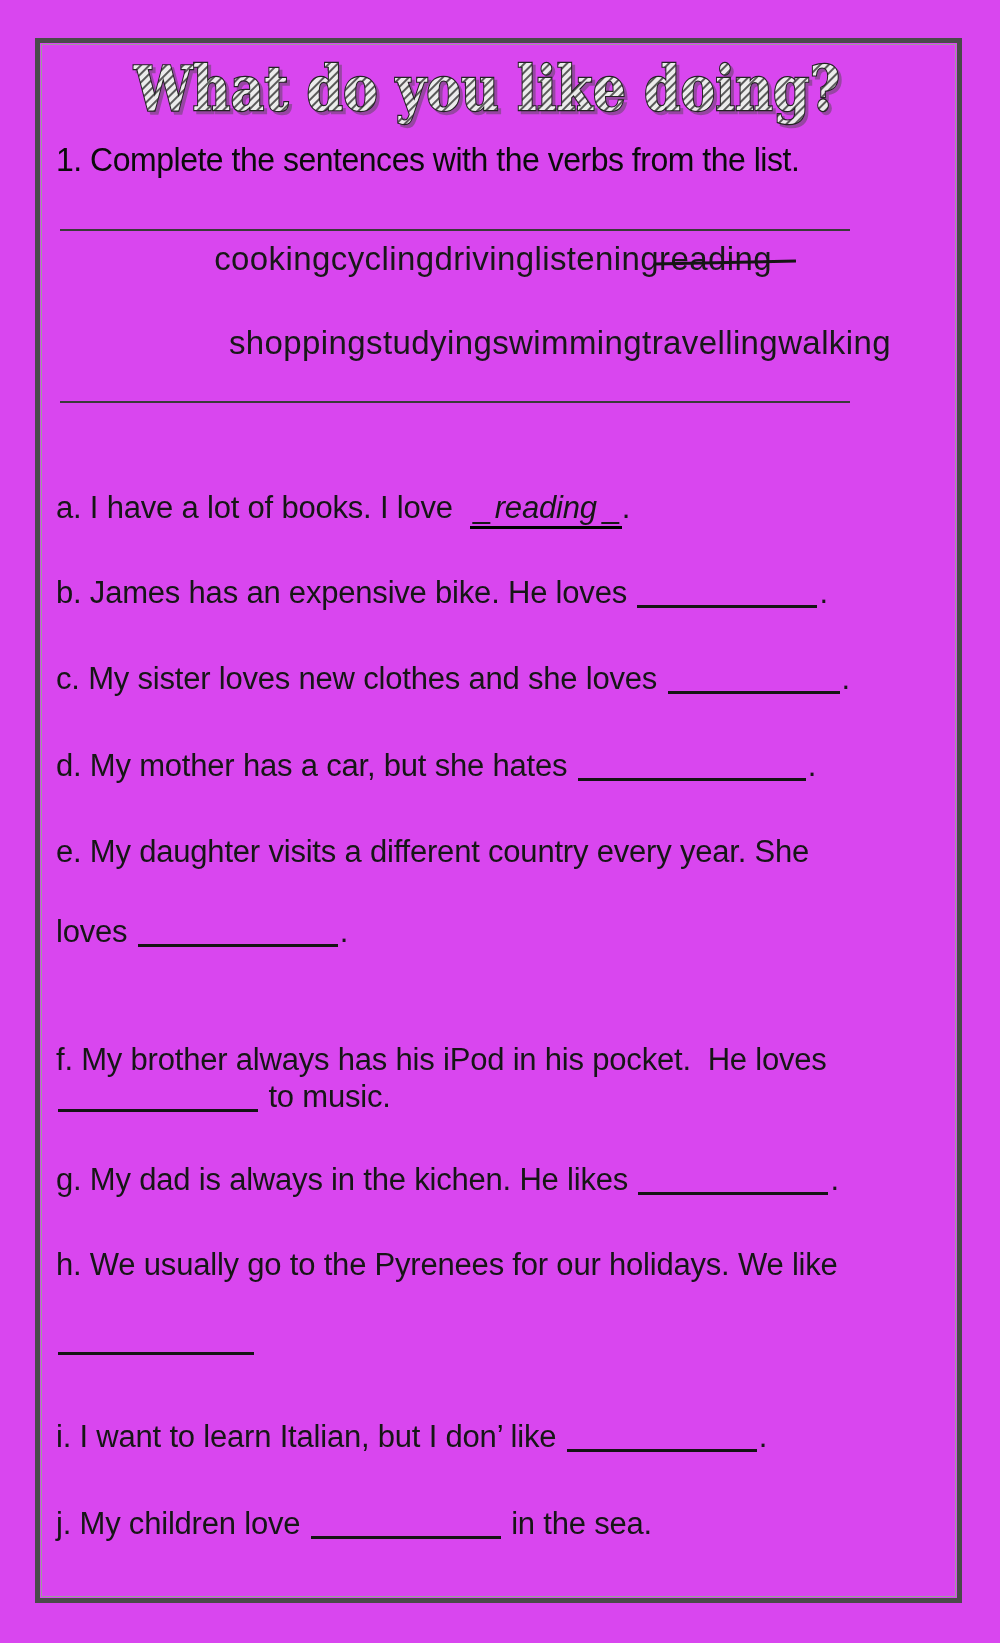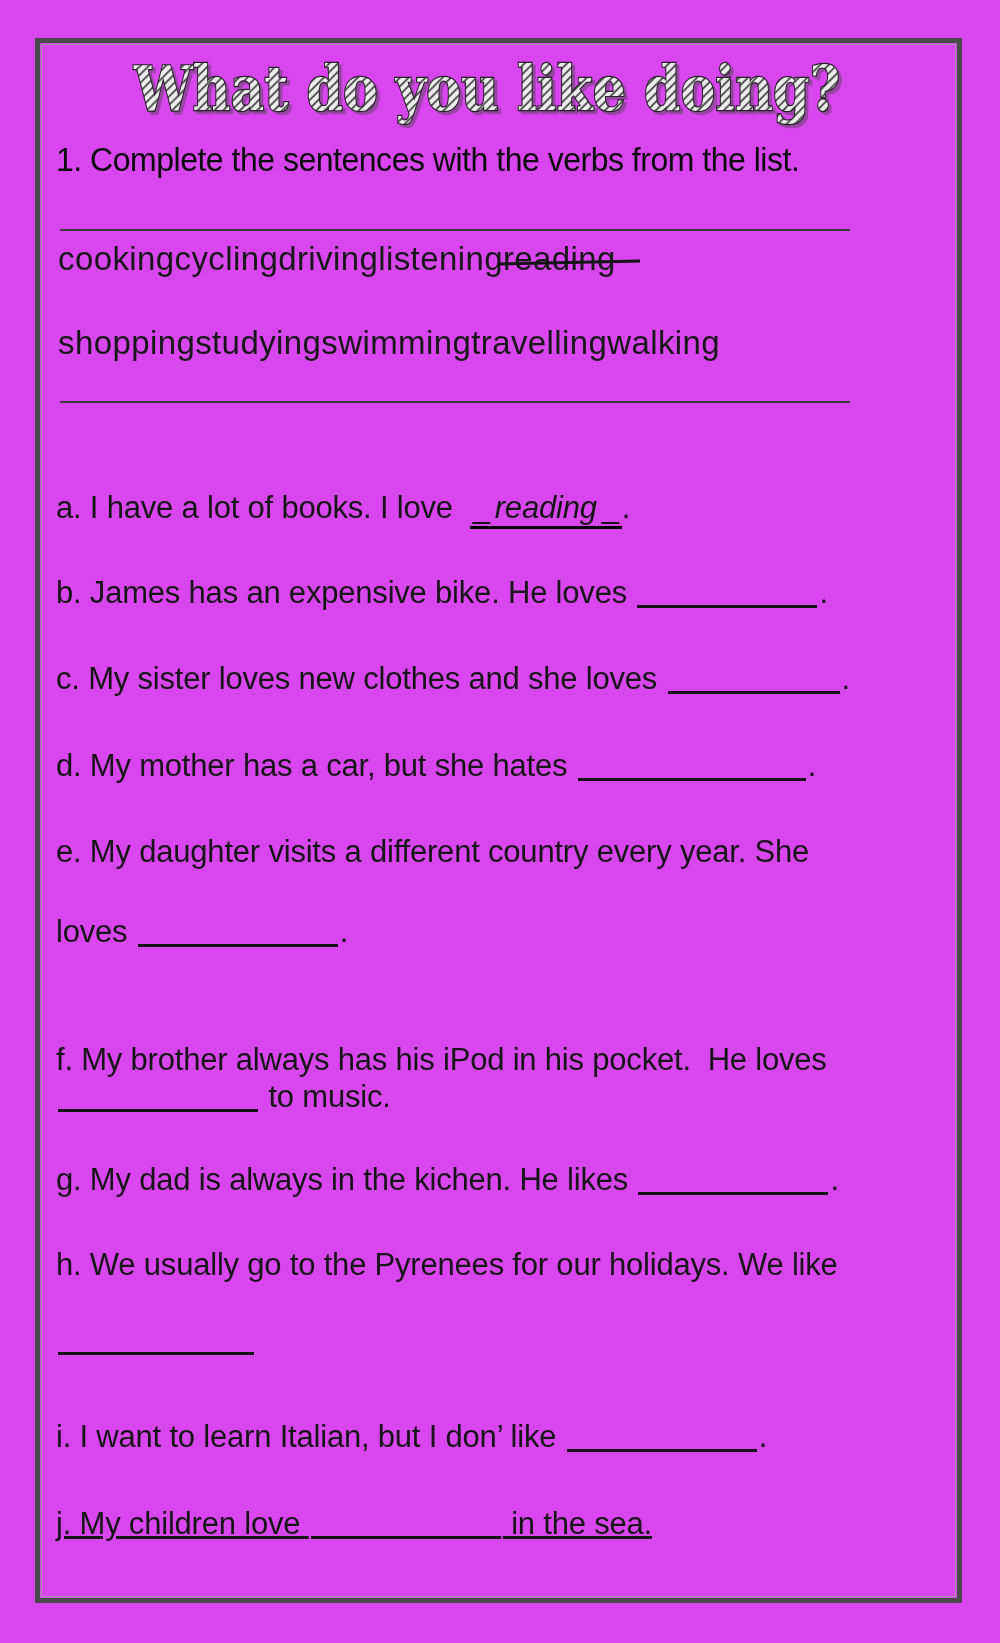--- a/index.html
+++ b/index.html
@@ -7,21 +7,21 @@
         font-family:"Liberation Sans","DejaVu Sans",sans-serif;color:#141414;}
   .frame{position:absolute;left:35px;top:38px;width:927px;height:1565px;
          border:5px solid #4a4a4a;box-sizing:border-box;}
   .frame-inner{position:absolute;inset:1px;border:1px solid #9b9b9b;}
   .title-svg{position:absolute;left:122px;top:46px;}
   .instruction{position:absolute;left:56px;top:140px;font-size:34px;color:#0b0b0b;
                letter-spacing:-0.5px;transform:scaleX(.94);transform-origin:0 0;white-space:nowrap;}
   .rule{position:absolute;left:60px;width:790px;height:2px;background:#3a3a3a;}
   .rule-1{top:229px}
   .rule-2{top:401px}
-  .word-bank-row{position:absolute;display:flex;justify-content:flex-start;
+  .word-bank-row{position:absolute;display:flex;justify-content:flex-end;
                  font-size:33px;letter-spacing:.4px;color:#181818;}
   .row-1{left:58px;width:714px;top:240px;}
   .row-2{left:58px;width:833px;top:324px;}
   .word{white-space:nowrap;position:relative;}
   .struck::after{content:"";position:absolute;left:-5px;right:-24px;top:54%;height:3px;
                  background:#151515;transform:rotate(-1.2deg);}
   .line{position:absolute;left:56px;font-size:31px;white-space:pre;letter-spacing:-0.2px;color:#161616;}
   .blank{display:inline-block;border-bottom:3px solid #141414;height:24px;vertical-align:-5px;margin:0 2px;}
   .answer{display:inline-block;border-bottom:3px solid #000000;padding:0 3px;font-style:normal;}
   .answer i{font-style:italic;padding:0 5px;}
@@ -72,16 +72,16 @@
       <div class="line" style="top: 661px;"><span class="t">c. My sister loves new clothes and she loves </span><span class="blank" style="width: 172px;"></span><span class="t">.</span></div>
       <div class="line" style="top: 748px;"><span class="t">d. My mother has a car, but she hates </span><span class="blank" style="width: 228px;"></span><span class="t">.</span></div>
       <div class="line" style="top: 834px;"><span class="t">e. My daughter visits a different country every year. She</span></div>
       <div class="line" style="top: 914px; text-align: right;"><span class="t">loves </span><span class="blank" style="width: 200px;"></span><span class="t">.</span></div>
       <div class="line" style="top: 1042px;"><span class="t">f. My brother always has his iPod in his pocket.  He loves</span></div>
       <div class="line" style="top: 1079px;"><span class="blank" style="width: 200px;"></span><span class="t"> to music.</span></div>
       <div class="line" style="top: 1162px;"><span class="t">g. My dad is always in the kichen. He likes </span><span class="blank" style="width: 190px;"></span><span class="t">.</span></div>
       <div class="line" style="top: 1247px;"><span class="t">h. We usually go to the Pyrenees for our holidays. We like</span></div>
       <div class="line" style="top: 1322px;"><span class="blank" style="width: 196px;"></span></div>
       <div class="line" style="top: 1419px;"><span class="t">i. I want to learn Italian, but I don’ like </span><span class="blank" style="width: 190px;"></span><span class="t">.</span></div>
-      <div class="line" style="top: 1506px; text-decoration: underline;"><span class="t">j. My children love </span><span class="blank" style="width: 190px;"></span><span class="t"> in the sea.</span></div>
+      <div class="line" style="top: 1506px;"><span class="t">j. My children love </span><span class="blank" style="width: 190px;"></span><span class="t"> in the sea.</span></div>
     </div>
 
 </div>
 
 </body></html>

